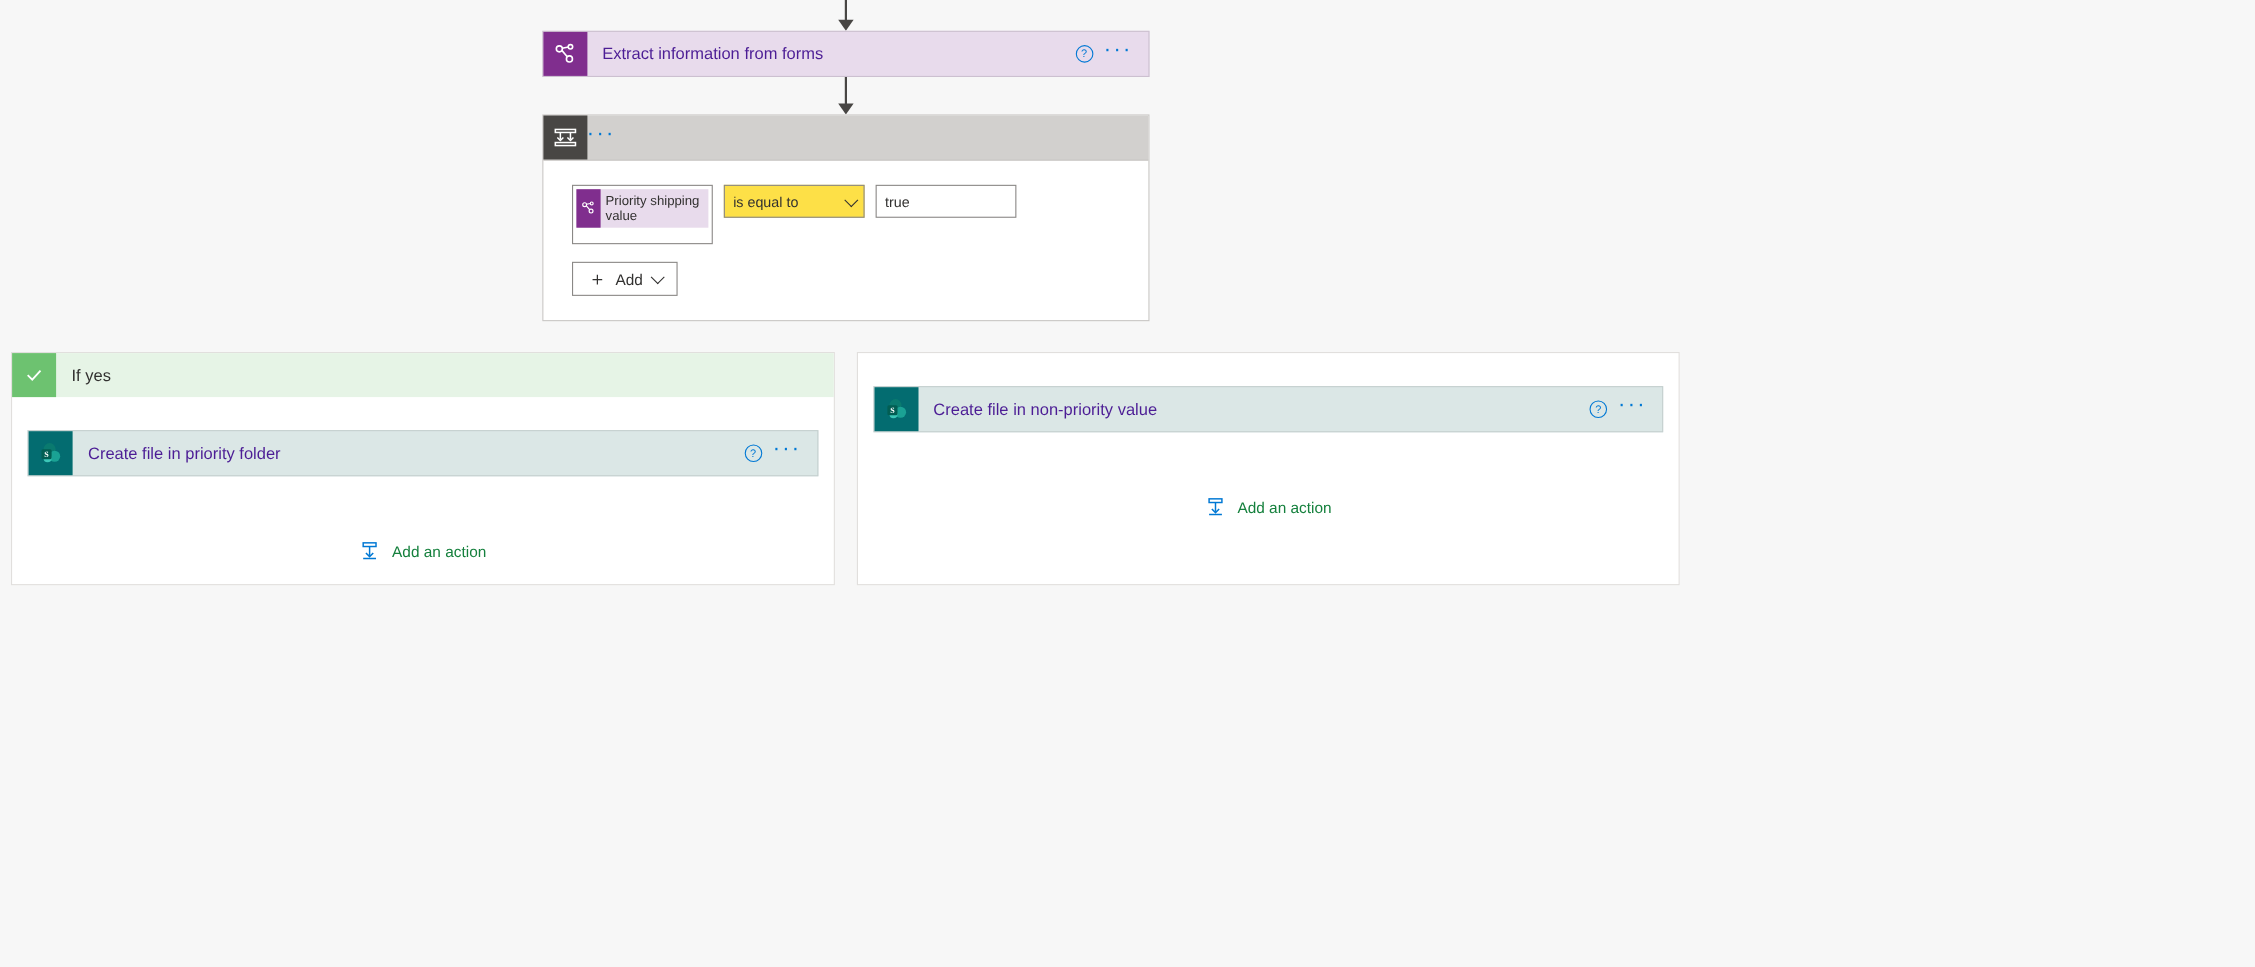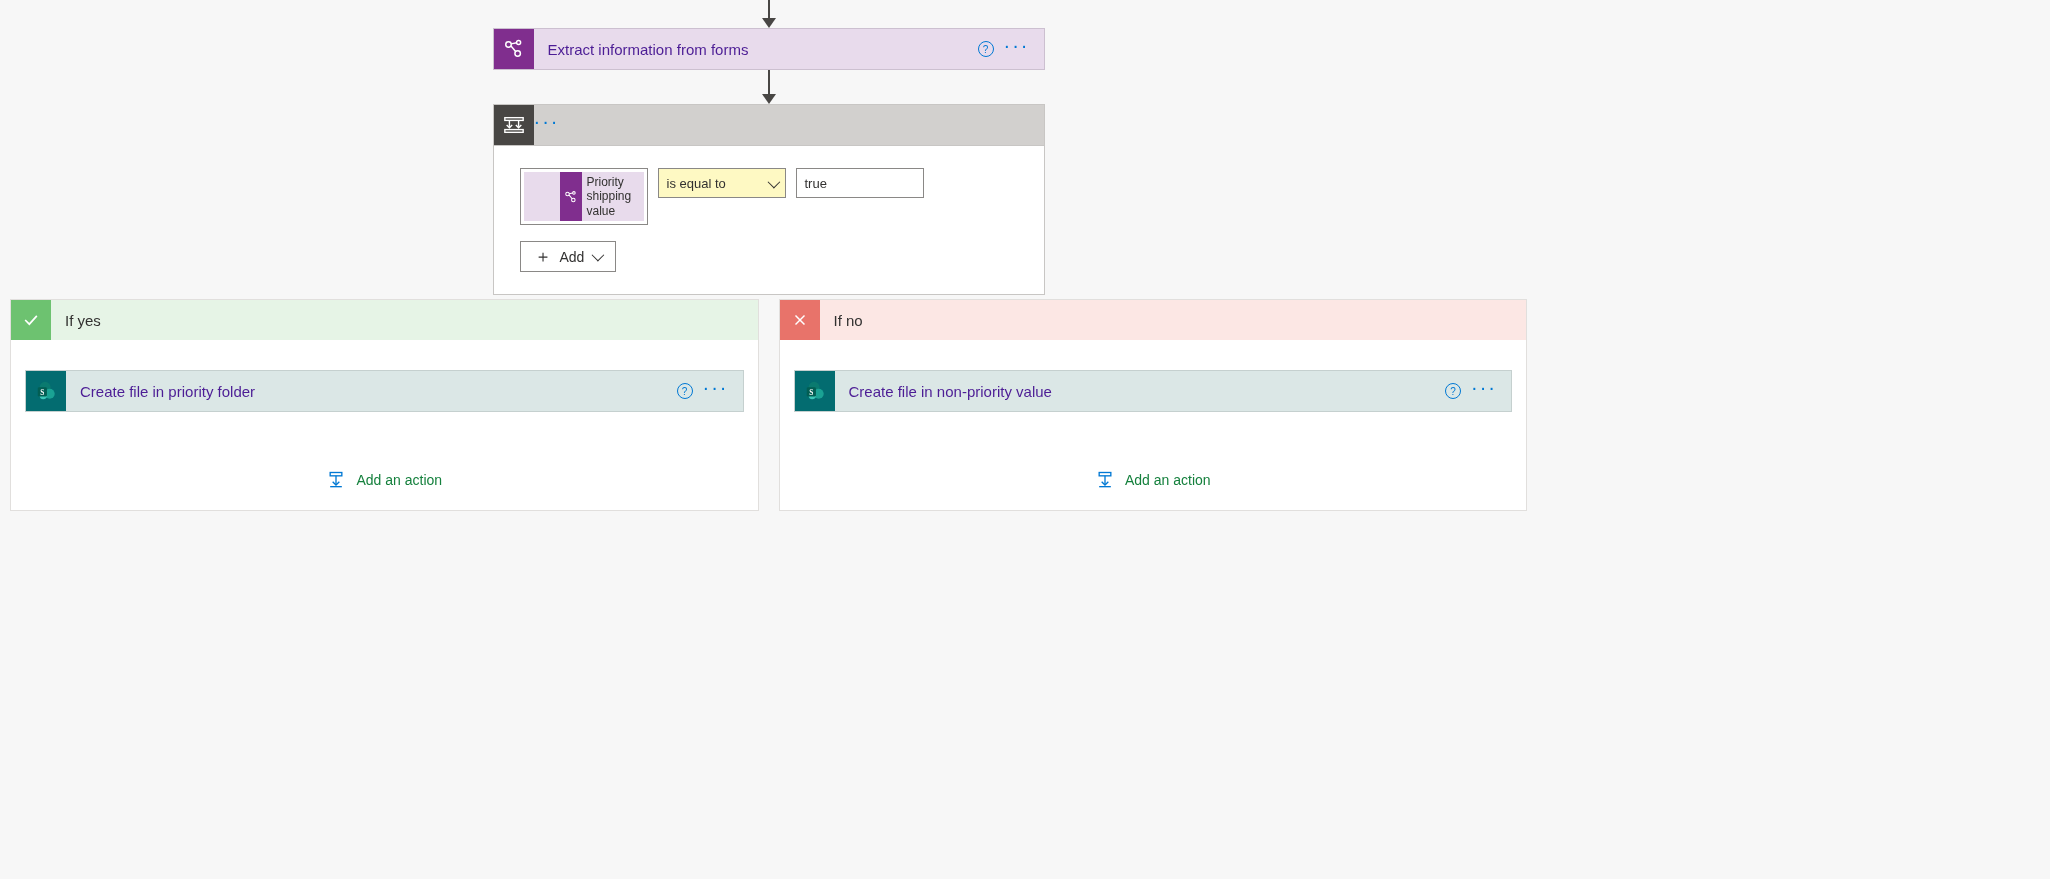--- a/index.html
+++ b/index.html
@@ -129,21 +129,20 @@
     align-items: flex-start;
     min-height: 54px;
     background: #fff;
   }
   .token {
     display: flex;
     align-items: stretch;
     background: #e8dbec;
     font-size: 12px;
     max-width: 100%;
-    padding-left: 36px;
   }
   .token-icon {
     width: 22px;
     background: #802e8e;
     display: flex;
     align-items: center;
     justify-content: center;
     flex-shrink:0;
   }
   .token-label {
@@ -151,21 +150,21 @@
     line-height: 1.2;
   }
   .operator-box {
     border: 1px solid #8a8886;
     width: 128px;
     height: 30px;
     display: flex;
     align-items: center;
     padding: 0 8px;
     font-size: 13px;
-    background:#fef9c3;
+    background:#fde047;
   }
   .operator-box .chev { margin-left:auto; }
   .value-box {
     border: 1px solid #8a8886;
     width: 128px;
     height: 30px;
     display: flex;
     align-items: center;
     padding: 0 8px;
     font-size: 13px;
@@ -186,21 +185,21 @@
   .plus {
     font-size: 17px;
     line-height: 1;
   }
 
   
   .branches {
     display: flex;
     gap: 20px;
     padding: 0 10px;
-    margin-top: 4px;
+    margin-top: 28px;
   }
   .branch {
     flex: 1;
     border: 1px solid #e1dfdd;
     background: #fff;
     display: flex;
     flex-direction: column;
   }
   .branch-header {
     display: flex;
@@ -353,29 +352,20 @@
             <line x1="12" y1="7" x2="12" y2="17"></line>
             <polyline points="8,14 12,18 16,14"></polyline>
             <line x1="5" y1="20" x2="19" y2="20"></line>
           </svg>
           <span>Add an action</span>
         </div>
       </div>
     </div>
 
     <div class="branch">
-      <div class="branch-header no">
-        <div class="branch-badge no">
-          <svg width="18" height="18" viewBox="0 0 24 24" fill="none" stroke="#fff" stroke-width="2">
-            <line x1="6" y1="6" x2="18" y2="18"></line>
-            <line x1="18" y1="6" x2="6" y2="18"></line>
-          </svg>
-        </div>
-        <div class="branch-title">If no</div>
-      </div>
       <div class="branch-body">
         <div class="action-card teal">
           <div class="action-icon teal">
             <svg width="22" height="22" viewBox="0 0 24 24">
               <circle cx="11" cy="8" r="6" fill="#0a7a6f"></circle>
               <circle cx="16" cy="15" r="5.5" fill="#1aa294"></circle>
               <circle cx="9" cy="17" r="4" fill="#3cc7b8"></circle>
               <rect x="3" y="8" width="10" height="10" rx="1.5" fill="#025e53"></rect>
               <text x="8" y="16" text-anchor="middle" fill="#fff" font-size="8" font-family="Segoe UI" font-weight="600">S</text>
             </svg>

